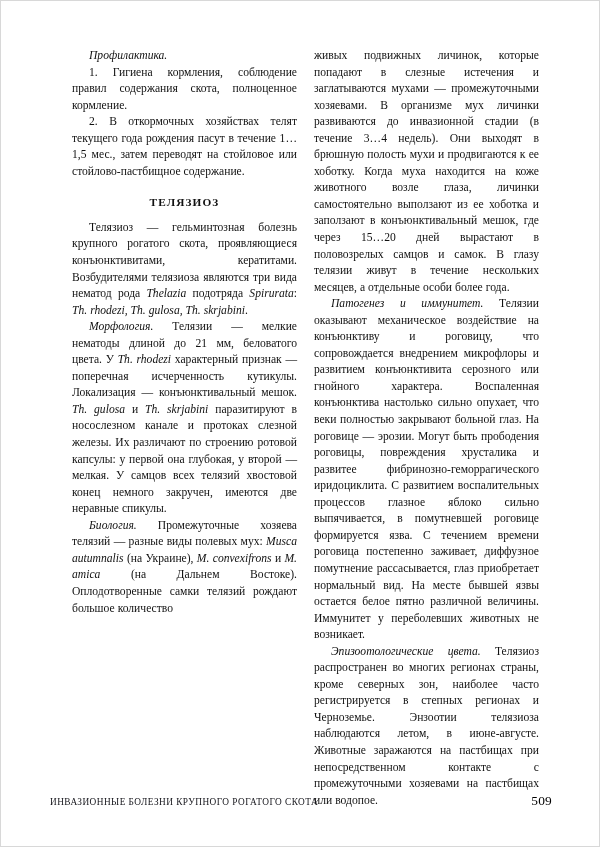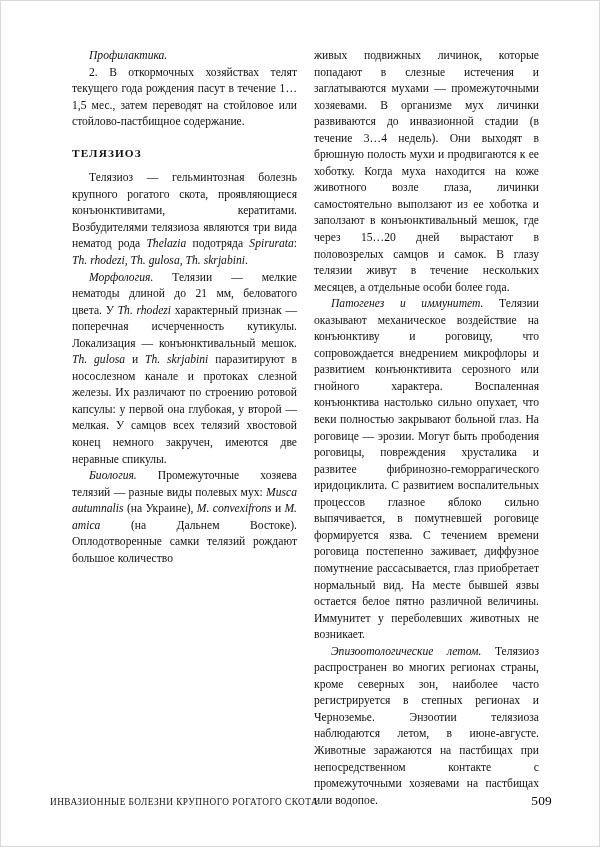--- a/index.html
+++ b/index.html
@@ -45,20 +45,21 @@
     text-indent: 17px;
     hyphens: manual;
     word-spacing: 0.1px;
   }
   p.para.noindent { text-indent: 0; }
   .it { font-style: italic; }
   .sec-head {
     margin: 14px 0 9px 0;
     font-size: 11.3px;
     font-weight: bold;
+    text-align: center;
     letter-spacing: 1.1px;
     line-height: 16.55px;
   }
   .footer {
     position: absolute;
     left: 49px;
     right: 47px;
     top: 792px;
     height: 18px;
     display: flex;
@@ -81,39 +82,40 @@
 <body>
 
 <div class="page">
 
   <div class="content">
 
     <div class="column">
 
       <p class="para"><span class="it">Профилактика.</span></p>
 
+      <p class="para">1. Гигиена кормления, соблюдение правил содержания скота, полноценное кормление.</p>
       <p class="para">2. В откормочных хозяйствах телят текущего года рождения пасут в течение 1…1,5 мес., затем переводят на стойловое или стойлово-пастбищное содержание.</p>
 
       <h2 class="sec-head">ТЕЛЯЗИОЗ</h2>
 
       <p class="para"><span>Телязиоз — гельминтозная болезнь крупного рогатого скота, проявляющиеся конъюнктивитами, кератитами. Возбудителями телязиоза являются три вида нематод рода </span><span class="it">Thelazia</span><span> подотряда </span><span class="it">Spirurata</span><span>: </span><span class="it">Th. rhodezi, Th. gulosa, Th. skrjabini</span><span>.</span></p>
 
       <p class="para"><span class="it">Морфология.</span><span> Телязии — мелкие нематоды длиной до 21 мм, беловатого цвета. У </span><span class="it">Th. rhodezi</span><span> характерный признак — поперечная исчерченность кутикулы. Локализация — конъюнктивальный мешок. </span><span class="it">Th. gulosa</span><span> и </span><span class="it">Th. skrjabini</span><span> паразитируют в носослезном канале и протоках слезной железы. Их различают по строению ротовой капсулы: у первой она глубокая, у второй — мелкая. У самцов всех телязий хвостовой конец немного закручен, имеются две неравные спикулы.</span></p>
 
       <p class="para"><span class="it">Биология.</span><span> Промежуточные хозяева телязий — разные виды полевых мух: </span><span class="it">Musca autumnalis</span><span> (на Украине), </span><span class="it">M. convexifrons</span><span> и </span><span class="it">M. amica</span><span> (на Дальнем Востоке). Оплодотворенные самки телязий рождают большое количество</span></p>
 
     </div>
 
     <div class="column">
 
       <p class="para noindent">живых подвижных личинок, которые попадают в слезные истечения и заглатываются мухами — промежуточными хозяевами. В организме мух личинки развиваются до инвазионной стадии (в течение 3…4 недель). Они выходят в брюшную полость мухи и продвигаются к ее хоботку. Когда муха находится на коже животного возле глаза, личинки самостоятельно выползают из ее хоботка и заползают в конъюнктивальный мешок, где через 15…20 дней вырастают в половозрелых самцов и самок. В глазу телязии живут в течение нескольких месяцев, а отдельные особи более года.</p>
 
       <p class="para"><span class="it">Патогенез и иммунитет.</span><span> Телязии оказывают механическое воздействие на конъюнктиву и роговицу, что сопровождается внедрением микрофлоры и развитием конъюнктивита серозного или гнойного характера. Воспаленная конъюнктива настолько сильно опухает, что веки полностью закрывают больной глаз. На роговице — эрозии. Могут быть прободения роговицы, повреждения хрусталика и развитее фибринозно-геморрагического иридоциклита. С развитием воспалительных процессов глазное яблоко сильно выпячивается, в помутневшей роговице формируется язва. С течением времени роговица постепенно заживает, диффузное помутнение рассасывается, глаз приобретает нормальный вид. На месте бывшей язвы остается белое пятно различной величины. Иммунитет у переболевших животных не возникает.</span></p>
 
-      <p class="para"><span class="it">Эпизоотологические летом.</span><span> Телязиоз распространен во многих регионах страны, кроме северных зон, наиболее часто регистрируется в степных регионах и Черноземье. Энзоотии телязиоза наблюдаются летом, в июне-августе. Животные заражаются на пастбищах при непосредственном контакте с промежуточными хозяевами на пастбищах или водопое.</span></p>
+      <p class="para"><span class="it">Эпизоотологические цвета.</span><span> Телязиоз распространен во многих регионах страны, кроме северных зон, наиболее часто регистрируется в степных регионах и Черноземье. Энзоотии телязиоза наблюдаются летом, в июне-августе. Животные заражаются на пастбищах при непосредственном контакте с промежуточными хозяевами на пастбищах или водопое.</span></p>
 
     </div>
 
   </div>
 
   <div class="footer">
     <div class="footer-title">ИНВАЗИОННЫЕ БОЛЕЗНИ КРУПНОГО РОГАТОГО СКОТА</div>
     <div class="footer-page">509</div>
   </div>
 

